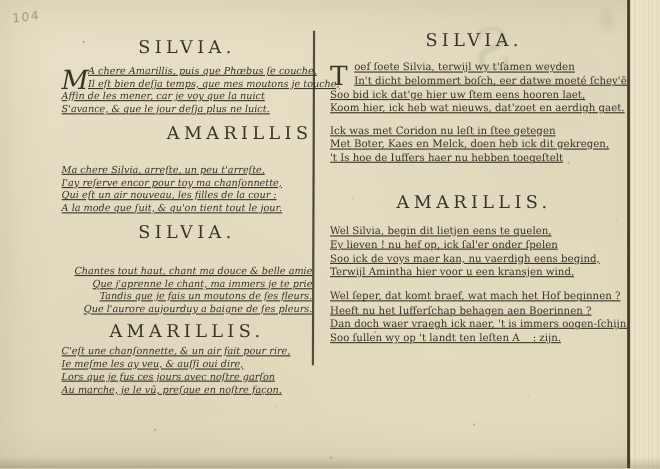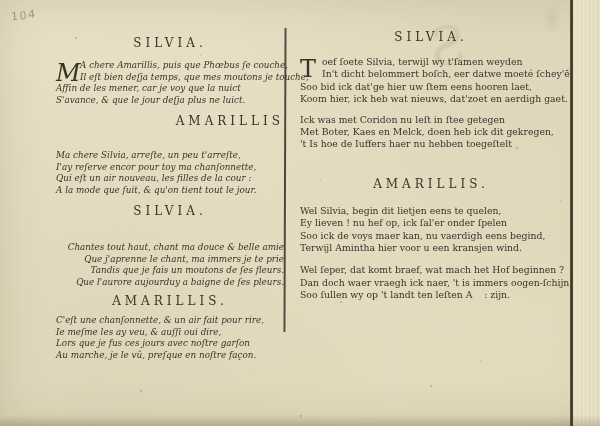--- a/index.html
+++ b/index.html
@@ -25,26 +25,26 @@
     position:absolute;left:11px;top:9px;
     font-family:"DejaVu Sans",sans-serif;
     font-size:11px;letter-spacing:1.5px;color:var(--pencil);
     transform:rotate(-7deg) skewX(-4deg);
     opacity:.8;
   }
   .col{position:absolute;color:var(--ink);}
   .col-left{left:56px;top:36px;width:228px;font-style:italic;font-size:8.8px;}
   .col-right{left:300px;top:30px;width:262px;font-style:normal;font-size:9.3px;}
   .sec-heading{
-    font-style:normal;font-size:12px;line-height:14px;
+    font-style:normal;font-size:16px;line-height:14px;
     letter-spacing:4px;text-align:center;color:var(--ink);
     white-space:nowrap;
   }
   .stanza{position:relative;}
-  .verse-line{white-space:nowrap;}
+  .verse-line{white-space:nowrap;text-decoration:underline;}
   .col-left .verse-line{line-height:11.5px;}
   .col-right .verse-line{line-height:12.4px;}
   .col-left .indent{padding-left:24px;}
   .col-right .indent{padding-left:22px;}
   .drop-cap{
     position:absolute;left:0;top:1px;
     font-size:24px;line-height:24px;color:var(--ink);
   }
   .column-divider{
     position:absolute;left:284px;top:28px;width:1.5px;height:304px;
@@ -145,20 +145,21 @@
       </div>
       <div class="sec-heading" style="margin-top: 26px;">AMARILLIS.</div>
       <div class="stanza" style="margin-top: 14px;">
         <div class="verse-line">Wel Silvia, begin dit lietjen eens te quelen,</div>
         <div class="verse-line">Ey lieven ! nu hef op, ick ſal'er onder ſpelen</div>
         <div class="verse-line">Soo ick de voys maer kan, nu vaerdigh eens begind,</div>
         <div class="verse-line">Terwijl Amintha hier voor u een kransjen wind.</div>
       </div>
       <div class="stanza" style="margin-top: 10px;">
         <div class="verse-line">Wel ſeper, dat komt braef, wat mach het Hof beginnen ?</div>
+        <div class="verse-line">Heeft nu het Iufferſchap behagen aen Boerinnen ?</div>
         <div class="verse-line">Dan doch waer vraegh ick naer, 't is immers oogen-ſchijn,</div>
         <div class="verse-line">Soo ſullen wy op 't landt ten leſten A&nbsp;&nbsp;&nbsp;&nbsp;: zijn.</div>
       </div>
     </div>
 
   <div class="page-edge-line"></div>
   <div class="adjacent-page-strip"></div>
   <div class="bottom-shadow"></div>
 
 <div class="paper-speck" style="left: 75px; top: 37px; width: 2px; height: 2px;"></div>

